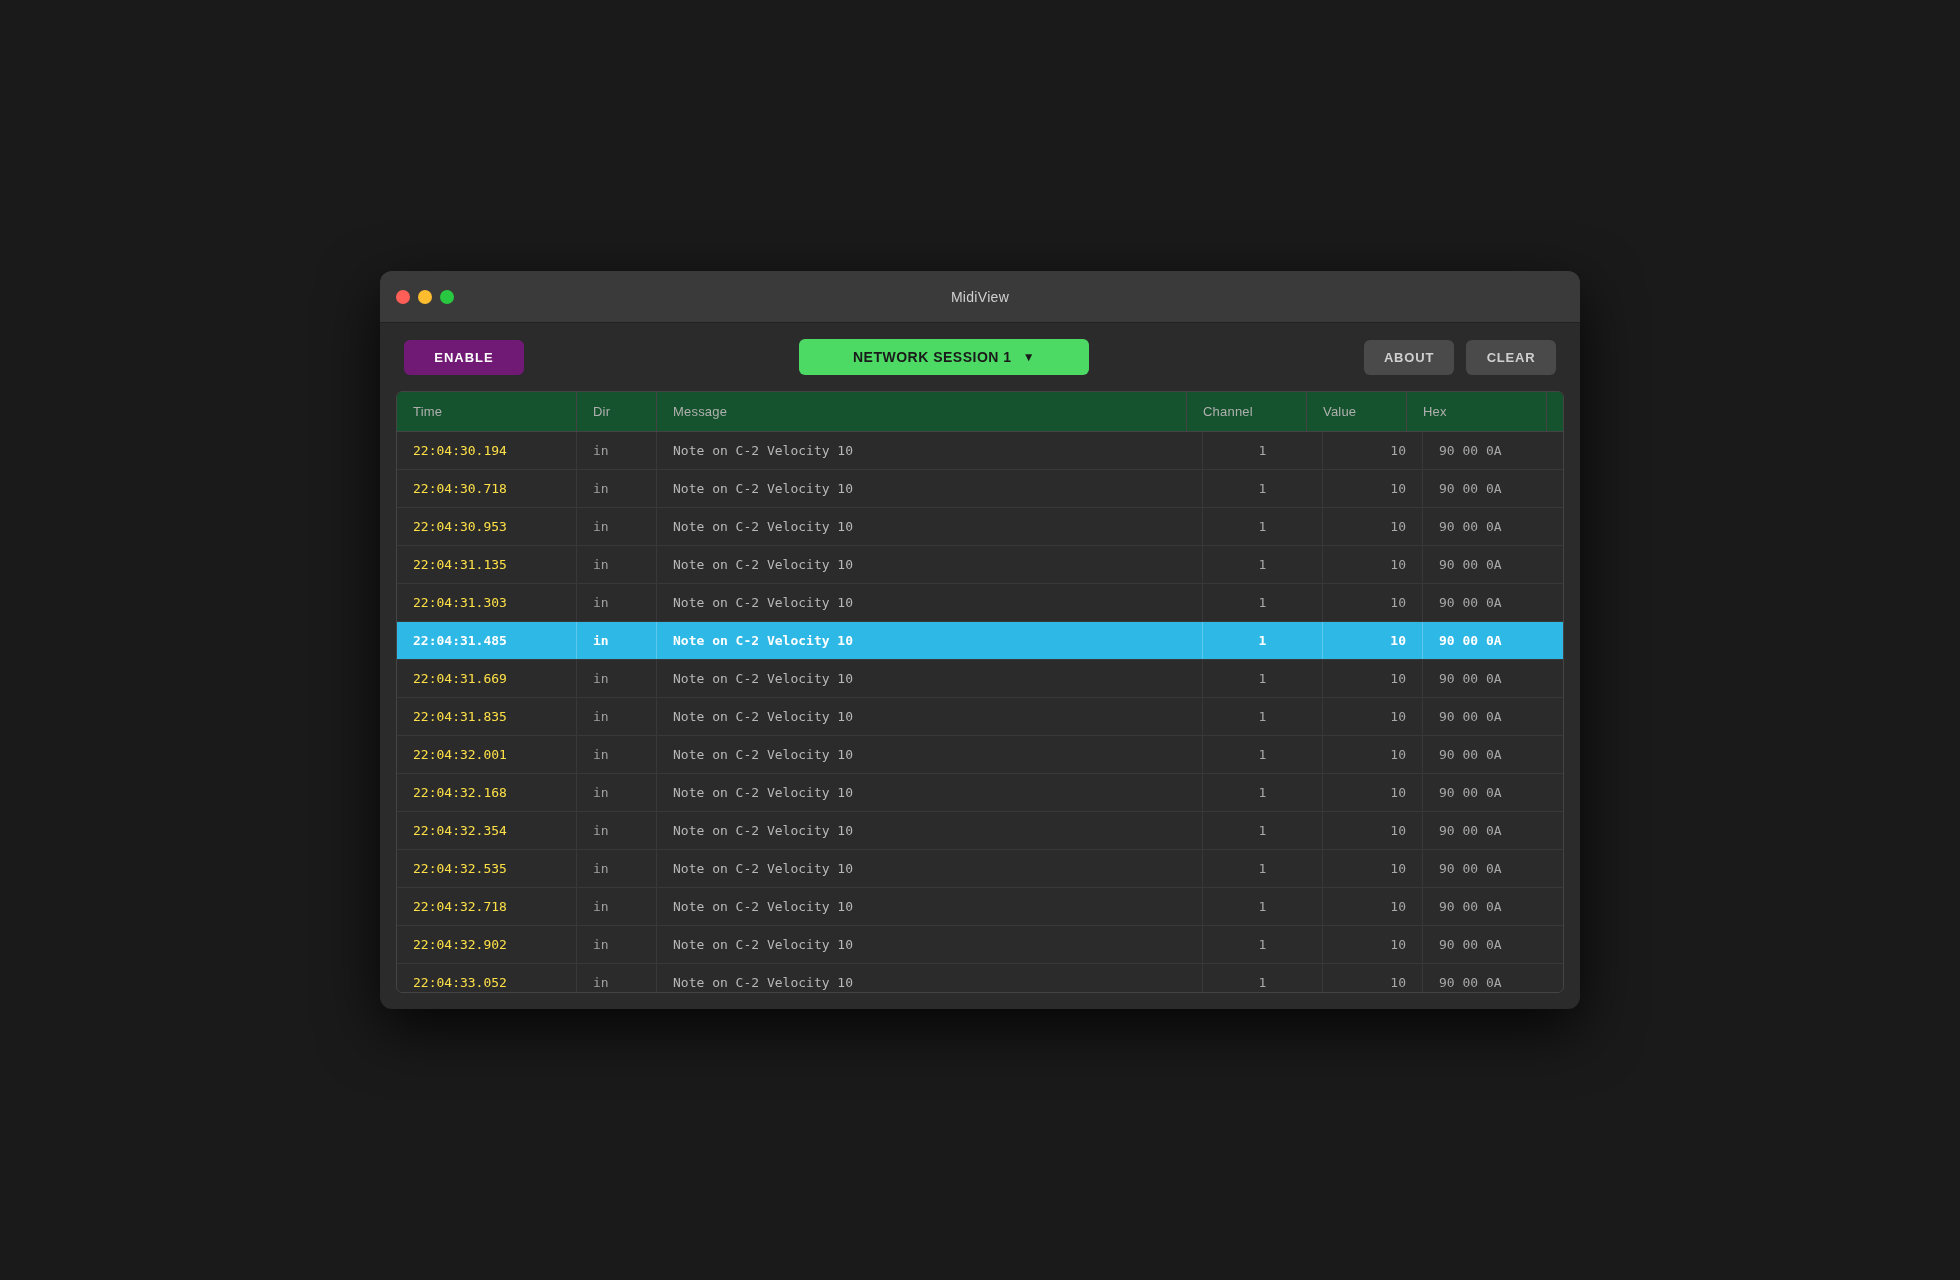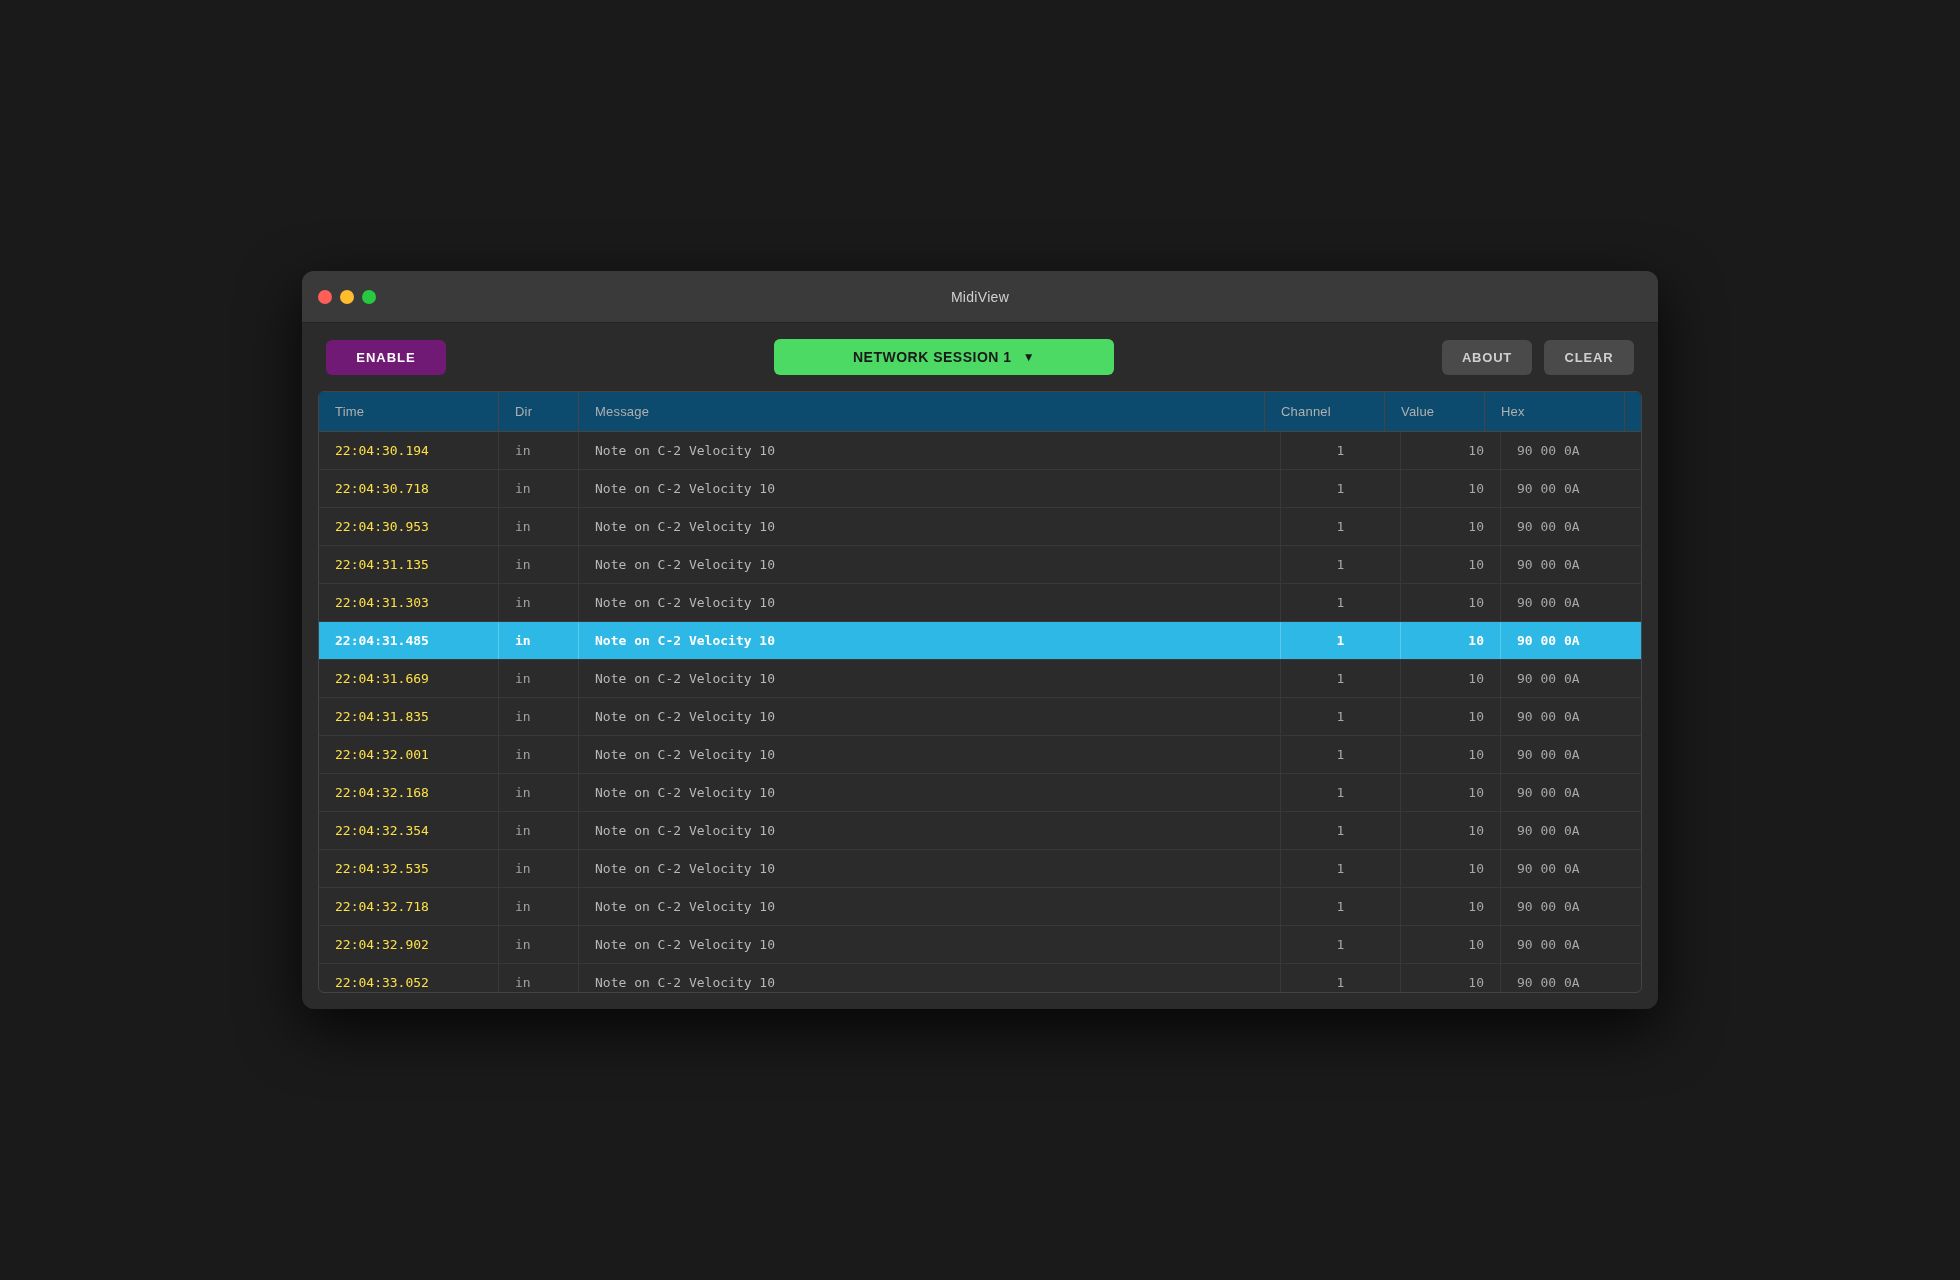--- a/index.html
+++ b/index.html
@@ -11,21 +11,21 @@
     body {
       background: #1a1a1a;
       display: flex;
       justify-content: center;
       align-items: center;
       min-height: 100vh;
       font-family: -apple-system, BlinkMacSystemFont, 'Helvetica Neue', Arial, sans-serif;
     }
 
     .window {
-      width: 1356px;
+      width: 1200px;
       background: #2b2b2b;
       border-radius: 12px;
       overflow: hidden;
       box-shadow: 0 20px 60px rgba(0,0,0,0.8);
     }
 
     .titlebar {
       background: #3a3a3a;
       height: 52px;
       display: flex;
@@ -123,21 +123,21 @@
       margin: 0 16px 16px 16px;
       border: 1px solid #444;
       border-radius: 6px;
       overflow: hidden;
       position: relative;
     }
 
     .table-header {
       display: grid;
       grid-template-columns: 180px 80px 1fr 120px 100px 140px 16px;
-      background: #0c4a6e;
+      background: #14532d;
       border-bottom: 1px solid #444;
     }
 
     .table-header .col-header {
       padding: 12px 16px;
       color: #b0b0b0;
       font-size: 13px;
       font-weight: 500;
       letter-spacing: 0.2px;
       border-right: 1px solid #444;

